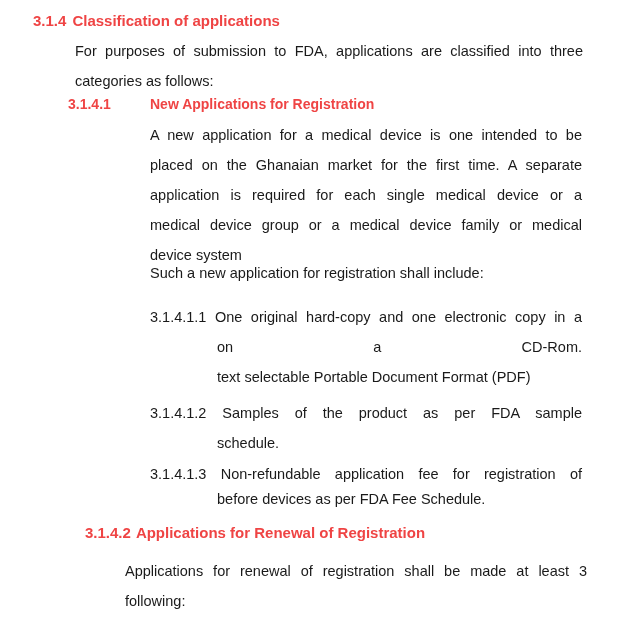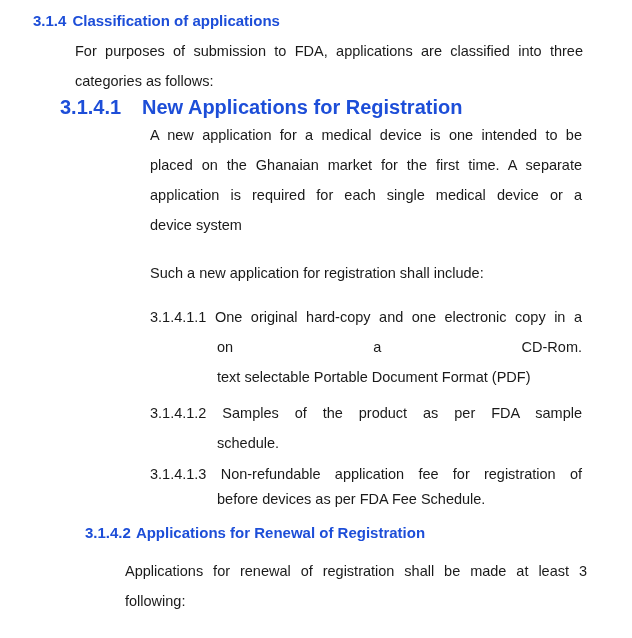--- a/index.html
+++ b/index.html
@@ -8,25 +8,25 @@
     width: 632px;
     height: 638px;
     background: #ffffff;
     overflow: hidden;
     font-family: "Liberation Sans", "DejaVu Sans", sans-serif;
     font-size: 14.5px;
     color: #1a1a1a;
     -webkit-font-smoothing: antialiased;
   }
   .abs { position: absolute; }
-  .heading { font-weight: bold; color: #1d4ed8; white-space: nowrap; }
+  .heading { font-weight: bold; color: #ef4444; white-space: nowrap; }
   .h1 { left: 33px; top: 12px; font-size: 15px; }
   .h1 .num { margin-right: 6px; }
   .intro { left: 75px; top: 36px; width: 508px; line-height: 30px; }
-  .h2 { left: 60px; top: 96px; font-size: 20px; }
+  .h2 { left: 68px; top: 96px; font-size: 14px; }
   .h2 .num { display: inline-block; width: 82px; }
   .body1 { left: 150px; top: 120px; width: 432px; line-height: 30px; }
   .leadin { left: 150px; top: 258px; width: 432px; line-height: 30px; }
   .item { width: 432px; padding-left: 67px; box-sizing: border-box; line-height: 30px; }
   .item1 { left: 150px; top: 302px; }
   .item2 { left: 150px; top: 398px; }
   .item3 { left: 150px; top: 462px; line-height: 25px; }
   .h3 { left: 85px; top: 524px; font-size: 15px; }
   .h3 .num { margin-right: 5px; }
   .body2 { left: 125px; top: 556px; width: 462px; line-height: 30px; }
@@ -51,20 +51,21 @@
     </div>
 
   <div class="abs heading h2">
     <span class="num">3.1.4.1</span><span>New Applications for Registration</span>
   </div>
 
   <div class="abs body1">
       <div class="line">A new application for a medical device is one intended to be</div>
       <div class="line">placed on the Ghanaian market for the first time.  A separate</div>
       <div class="line">application is required for each single medical device or a</div>
+      <div class="line">medical device group or a medical device family or medical</div>
       <div class="line">device system</div>
     </div>
 
   <div class="abs leadin single">Such a new application for registration shall include:</div>
 
   <div class="abs item item1">
       <div class="line">3.1.4.1.1 One original hard-copy and one electronic copy in a</div>
       <div class="line">on a CD-Rom.</div>
       <div class="line">text selectable Portable Document Format (PDF)</div>
     </div>

